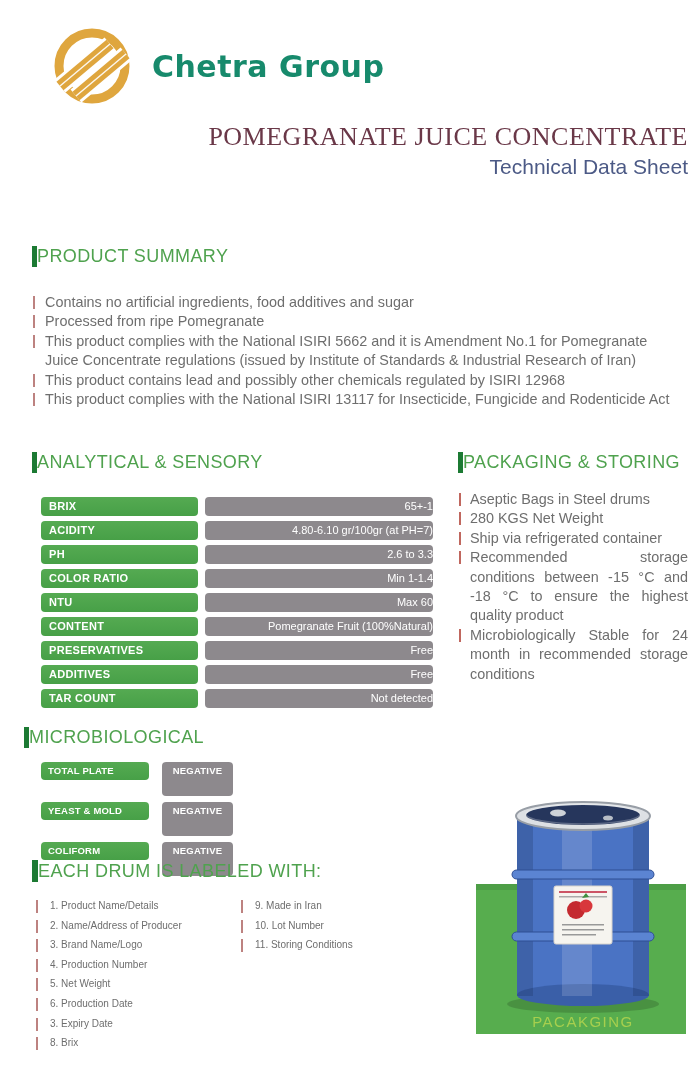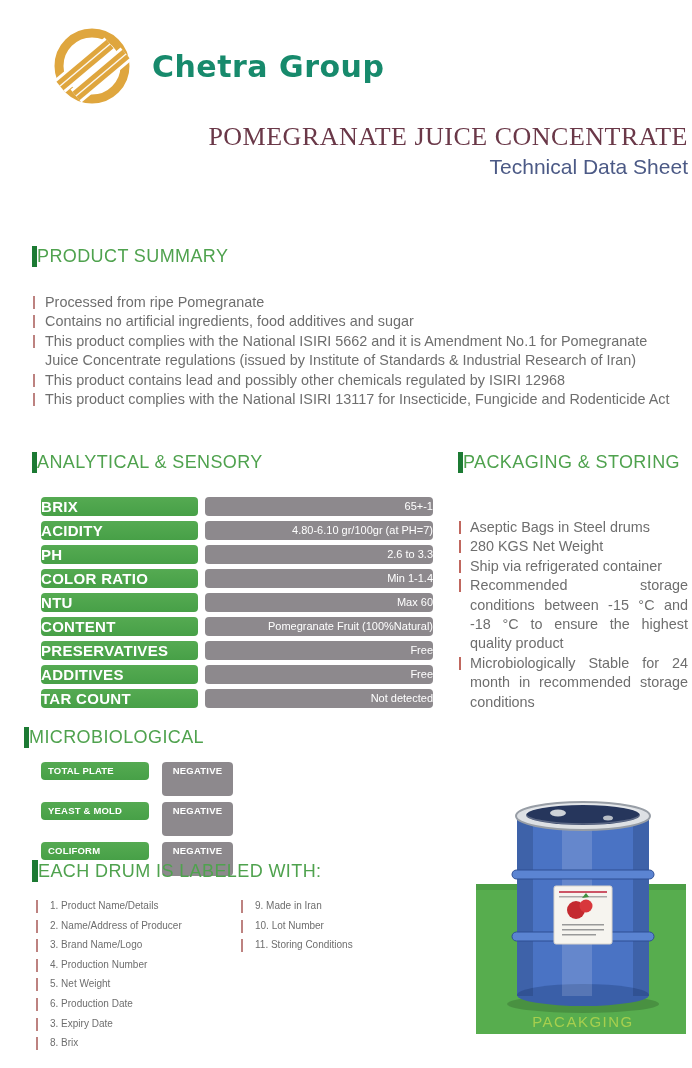--- a/index.html
+++ b/index.html
@@ -23,22 +23,22 @@
   
   .blist{position:absolute;}
   .blist .item{position:relative;padding-left:12px;font-size:14.4px;color:#6e6e6e;line-height:19.4px;}
   .blist .tick{position:absolute;left:0;top:3px;width:2px;height:13px;background:#bd8280;}
   .pk .item{text-align:justify;padding-left:11px;}
   .pk .tick{background:#c0675e;}
   
   .atable{position:absolute;left:41px;top:497px;}
   .arow{display:flex;margin-bottom:5px;}
   .pill{height:19px;line-height:19px;border-radius:4px;color:#fff;box-sizing:border-box;white-space:nowrap;overflow:hidden;}
-  .pl{width:157px;background:linear-gradient(#55aa52,#47a047);font-size:15px;font-weight:bold;
-      letter-spacing:.3px;}
+  .pl{width:157px;background:linear-gradient(#55aa52,#47a047);font-size:11px;font-weight:bold;
+      padding-left:8px;letter-spacing:.3px;}
   .pv{width:228px;margin-left:7px;background:#8d898d;font-size:11px;padding-left:8px;text-align:right;}
   
   .mtable{position:absolute;left:41px;top:762px;}
   .mrow{display:flex;margin-bottom:6px;}
   .ml{width:108px;height:18px;line-height:18px;border-radius:4px;background:linear-gradient(#55aa52,#47a047);
       color:#fff;font-size:9.5px;font-weight:bold;padding-left:7px;box-sizing:border-box;letter-spacing:.2px;}
   .mv{width:71px;height:34px;line-height:18px;margin-left:13px;border-radius:4px;background:#8d898d;
       color:#fff;font-size:9.5px;font-weight:bold;text-align:center;letter-spacing:.2px;}
   
   .dlist .item{font-size:10px;line-height:19.6px;padding-left:14px;}
@@ -66,22 +66,22 @@
   <div class="titleblock">
     <div class="doc-title">POMEGRANATE JUICE CONCENTRATE</div>
     <div class="doc-subtitle">Technical Data Sheet</div>
   </div>
 
   <div class="sechead" style="left:32px;top:246px;">
     <span class="bar"></span>
     <span class="txt">PRODUCT SUMMARY</span>
   </div>
   <div class="blist" style="left:33px;top:293px;width:650px;">
+    <div class="item"><span class="tick"></span><span>Contains no artificial ingredients, food additives and sugar</span></div>
     <div class="item"><span class="tick"></span><span>Processed from ripe Pomegranate</span></div>
-    <div class="item"><span class="tick"></span><span>Contains no artificial ingredients, food additives and sugar</span></div>
     <div class="item"><span class="tick"></span><span>This product complies with the National ISIRI 5662 and it is Amendment No.1 for Pomegranate Juice Concentrate regulations (issued by Institute of Standards &amp; Industrial Research of Iran)</span></div>
     <div class="item"><span class="tick"></span><span>This product contains lead and possibly other chemicals regulated by ISIRI 12968</span></div>
     <div class="item"><span class="tick"></span><span>This product complies with the National ISIRI 13117 for Insecticide, Fungicide and Rodenticide Act</span></div>
   </div>
 
   <div class="sechead" style="left:32px;top:452px;">
     <span class="bar"></span>
     <span class="txt">ANALYTICAL &amp; SENSORY</span>
   </div>
   <div class="atable">
@@ -120,21 +120,21 @@
     <div class="arow">
         <span class="pill pl">TAR COUNT</span>
         <span class="pill pv">Not detected</span>
       </div>
   </div>
 
   <div class="sechead" style="left:458px;top:452px;">
     <span class="bar"></span>
     <span class="txt">PACKAGING &amp; STORING</span>
   </div>
-  <div class="blist pk" style="left:459px;top:518px;width:229px;">
+  <div class="blist pk" style="left:459px;top:490px;width:229px;">
     <div class="item"><span class="tick"></span><span>Aseptic Bags in Steel drums</span></div>
     <div class="item"><span class="tick"></span><span>280 KGS Net Weight</span></div>
     <div class="item"><span class="tick"></span><span>Ship via refrigerated container</span></div>
     <div class="item"><span class="tick"></span><span>Recommended storage conditions between -15 °C and -18 °C to ensure the highest quality product</span></div>
     <div class="item"><span class="tick"></span><span>Microbiologically Stable for 24 month in recommended storage conditions</span></div>
   </div>
 
   <div class="sechead" style="left:24px;top:727px;">
     <span class="bar"></span>
     <span class="txt">MICROBIOLOGICAL</span>

